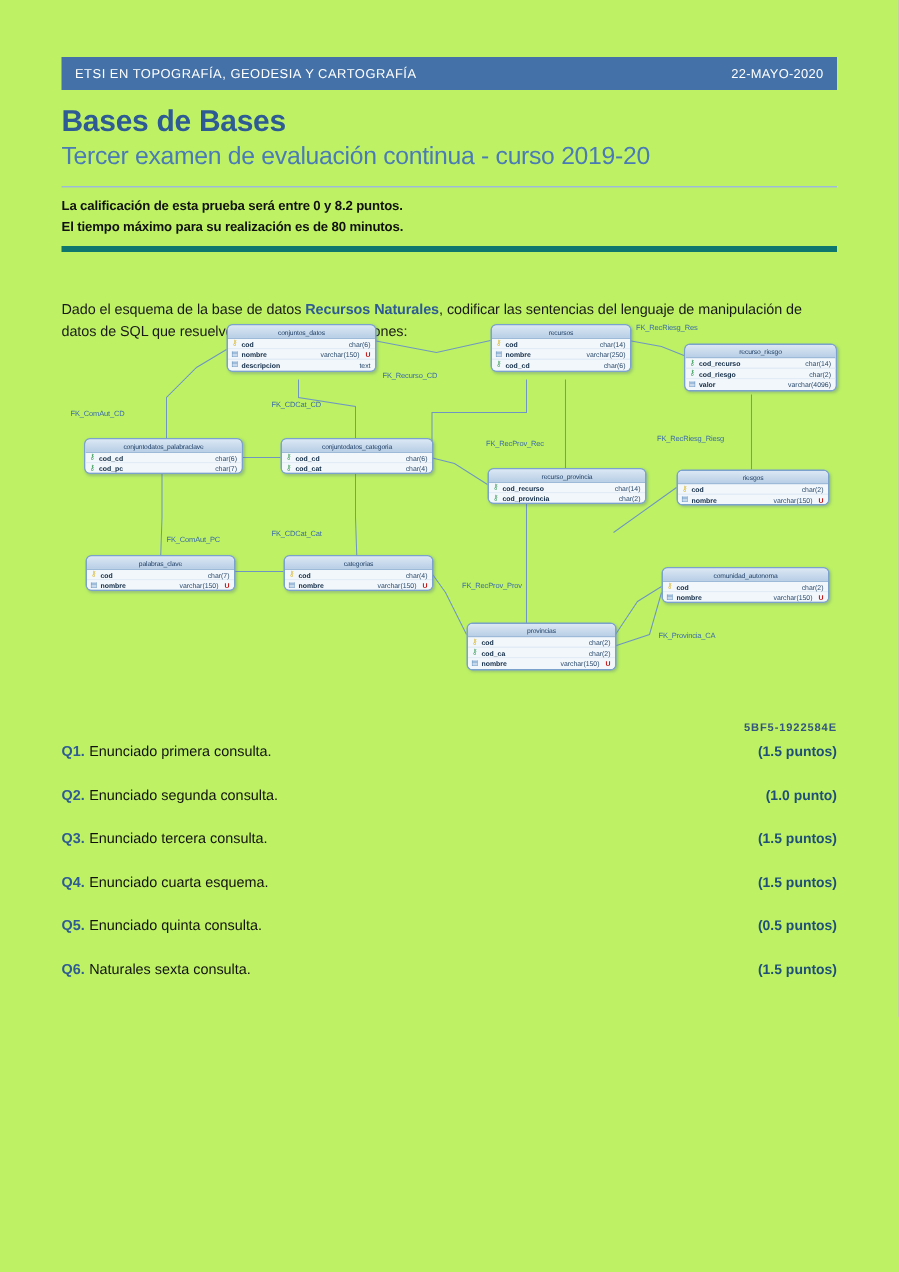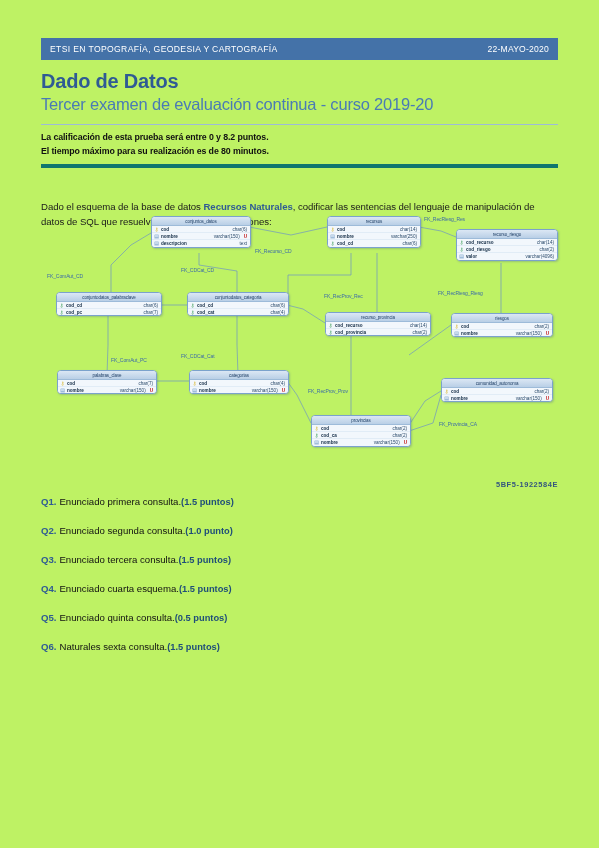--- a/index.html
+++ b/index.html
@@ -63,39 +63,39 @@
   .fk-label{
     position:absolute;color:#3c6ca8;font-size:5px;letter-spacing:-.1px;
     white-space:nowrap;
   }
   .watermark{
     position:absolute;right:41px;top:480px;color:#33557f;font-size:7.4px;
     letter-spacing:.6px;font-weight:bold;
   }
   .qlist{position:absolute;left:41px;top:496px;width:517px;}
   .qrow{
-    display:flex;align-items:baseline;
+    display:flex;justify-content:space-between;align-items:baseline;
     height:29px;font-size:9.6px;color:#111;
   }
   .qleft{display:flex;gap:3px;}
   .qid{color:#2f5b94;font-weight:bold;}
   .qtxt{color:#111;}
   .qpts{color:#1f4e79;font-weight:bold;font-size:9.3px;}
 </style>
 </head>
 <body>
 
 <div class="page">
 
   <div class="banner">
     <span>ETSI EN TOPOGRAFÍA, GEODESIA Y CARTOGRAFÍA</span>
     <span class="banner-right">22-MAYO-2020</span>
   </div>
 
-  <div class="title">Dado de Datos</div>
+  <div class="title">Bases de Bases</div>
   <div class="subtitle">Tercer examen de evaluación continua - curso 2019-20</div>
 
   <div class="rulebox">
     <div>La calificación de esta prueba será entre 0 y 8.2 puntos.</div>
     <div>El tiempo máximo para su realización es de 80 minutos.</div>
   </div>
 
   <div class="intro">
     <span>Dado el esquema de la base de datos </span><b>Recursos Naturales</b><span>, codificar las sentencias del lenguaje de manipulación de datos de SQL que resuelven las siguientes cuestiones:</span>
   </div>

